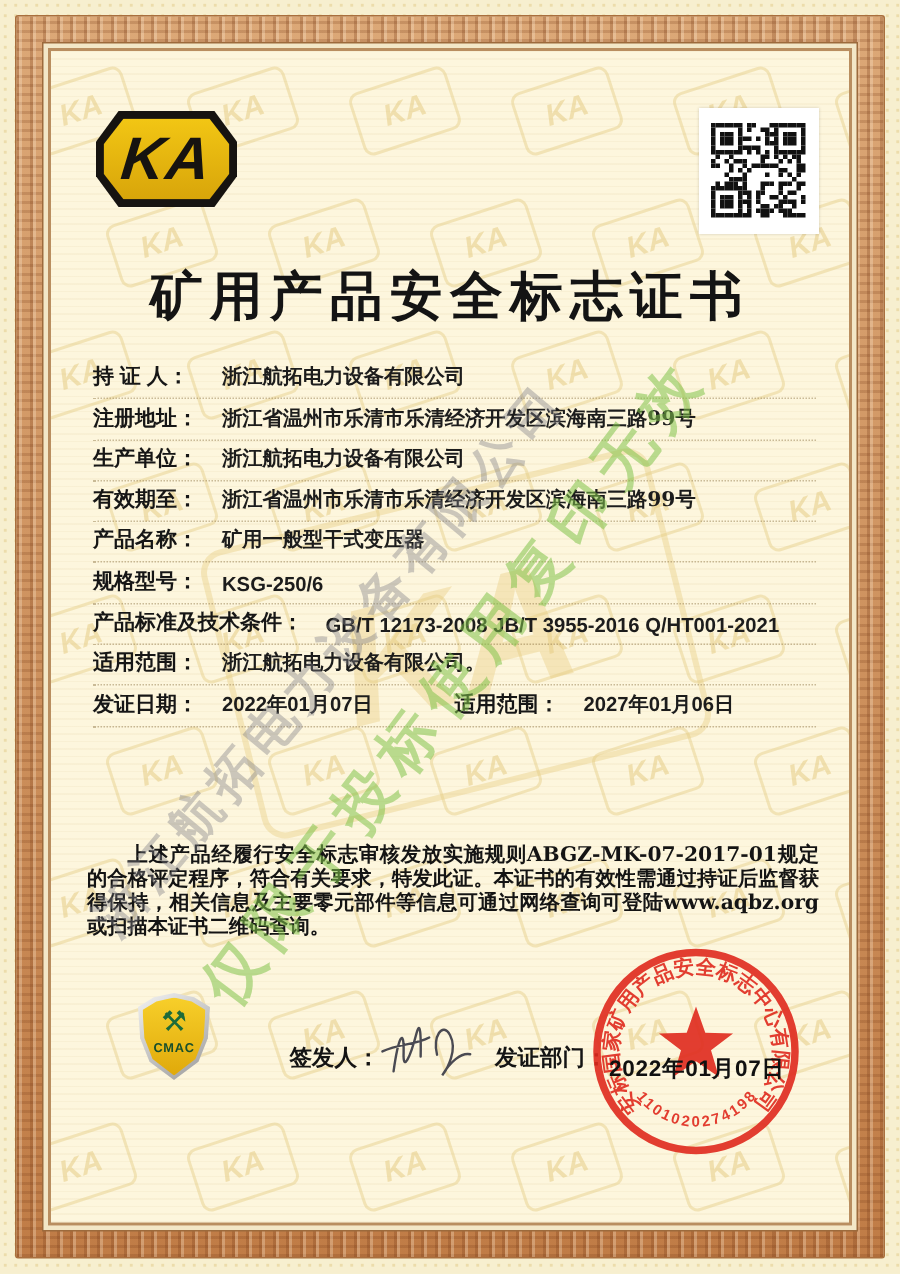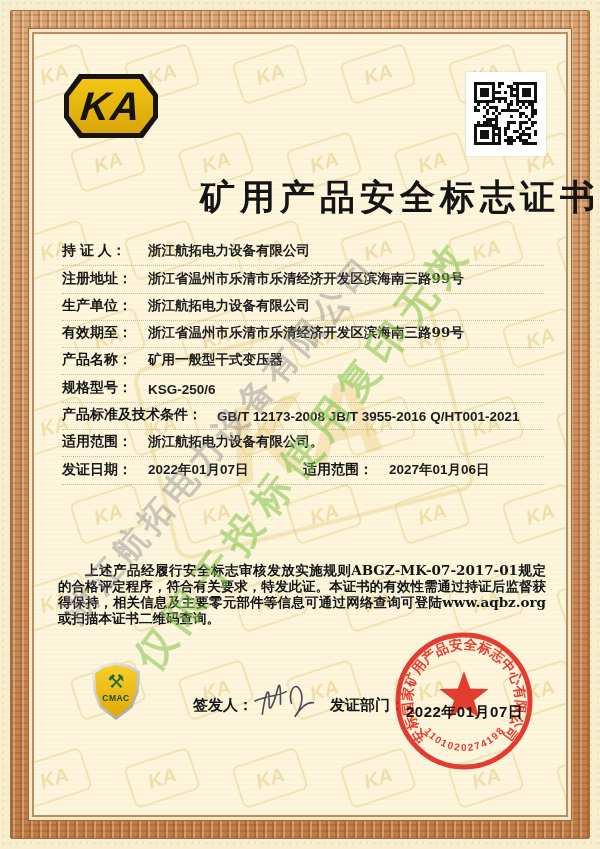--- a/index.html
+++ b/index.html
@@ -40,21 +40,21 @@
     clip-path:polygon(16% 0%,84% 0%,100% 32%,100% 68%,84% 100%,16% 100%,0% 68%,0% 32%);
     background:linear-gradient(#f2c614,#d8a50a);
     display:flex;align-items:center;justify-content:center;}
   .ka-badge-inner span{font-weight:900;font-style:italic;font-size:40px;color:#161310;
     transform:skewX(-6deg);letter-spacing:1px;}
   .cert-no{position:absolute;left:226px;top:103px;font-family:"DejaVu Serif",serif;
     font-size:16.5px;color:#222;}
   .qr-box{position:absolute;left:466px;top:72px;width:80px;height:84px;background:#fff;
     box-shadow:0 0 2px rgba(0,0,0,.18);display:flex;align-items:center;justify-content:center;}
   
-  .title{position:absolute;left:0;right:0;top:174px;text-align:right;
+  .title{position:absolute;left:0;right:0;top:174px;text-align:center;
     font-size:35px;font-weight:900;color:#141414;letter-spacing:5px;}
   
   .rows{position:absolute;left:62px;right:56px;top:239px;}
   .row{height:27.3px;display:flex;align-items:flex-end;box-sizing:border-box;
     padding-bottom:5px;border-bottom:1px dotted rgba(150,125,80,.50);}
   .row .lbl{font-weight:700;font-size:14px;color:#161616;min-width:86px;
     box-sizing:border-box;padding-right:15px;white-space:pre;}
   .row .val{font-size:13.5px;color:#1c1c1c;font-weight:700;white-space:nowrap;}
   .val-kai{font-family:"DejaVu Serif",serif;}
   .val-sans{font-family:"Liberation Sans",sans-serif;}

